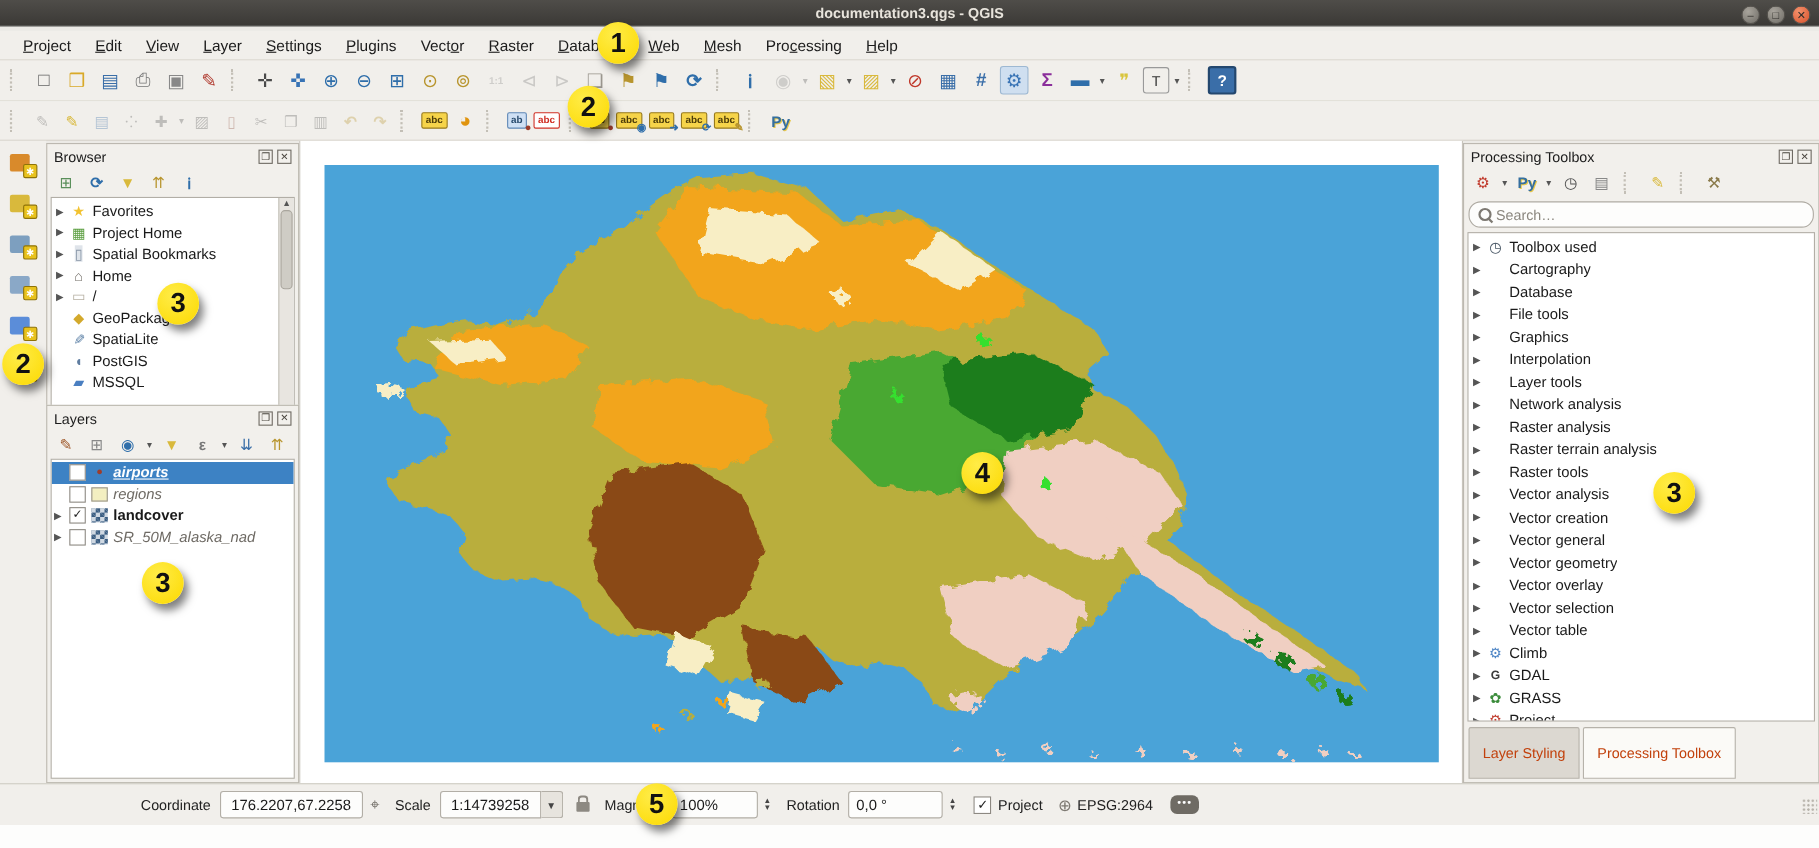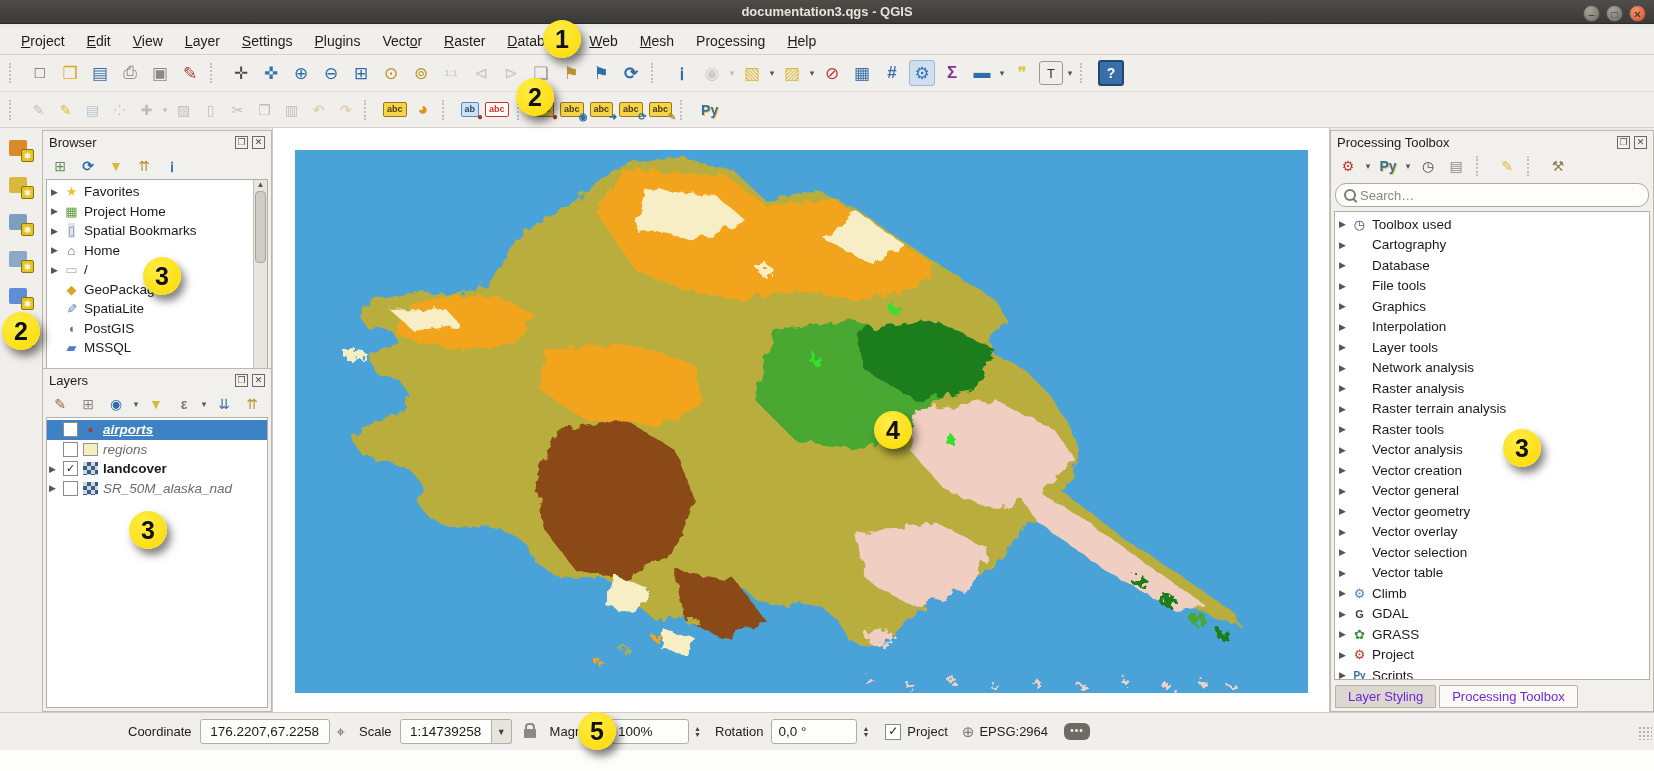--- a/index.html
+++ b/index.html
@@ -87,21 +87,21 @@
   .lname.u{text-decoration:underline;}
   .lname.gray{color:#6e6a64;}
   .lrow.sel .lname{color:#fff;}
 
   
   .searchbox{margin:4px 4px 4px 4px;height:22px;border:1px solid #aeaaa2;border-radius:11px;background:#fdfdfc;display:flex;align-items:center;padding:0 8px;flex:none;}
   .searchbox .ph{color:#8b877f;font-size:13px;margin-left:4px;}
   .mag{width:8px;height:8px;border:2px solid #7d7972;border-radius:50%;position:relative;flex:none;}
   .mag::after{content:"";position:absolute;width:2px;height:5px;background:#7d7972;left:8px;top:7px;transform:rotate(-45deg);}
   .tabs{display:flex;gap:3px;padding:2px 4px 3px 4px;flex:none;}
-  .tab{font-size:13px;padding:3px 12px;border:1px solid #b6b2aa;background:#dcd8d1;color:#6d28d9;border-radius:2px 2px 0 0;}
+  .tab{font-size:13px;padding:15px 12px;border:1px solid #b6b2aa;background:#dcd8d1;color:#c2410c;border-radius:2px 2px 0 0;}
   .tab.active{background:#fbfaf7;}
 
   
   .leftbar{position:absolute;left:0;top:128px;width:42px;height:584px;background:#f1efeb;display:flex;flex-direction:column;align-items:center;padding-top:8px;box-sizing:border-box;gap:11px;}
   .lt{width:26px;height:26px;position:relative;flex:none;}
   .lt .b1{position:absolute;left:1px;top:4px;width:18px;height:16px;border-radius:2px;}
   .lt .b2{position:absolute;right:0;bottom:0;width:13px;height:13px;background:#e8c21e;border:1px solid #8f7308;font-size:9px;line-height:12px;text-align:center;color:#fff;border-radius:2px;box-sizing:border-box;}
 
   
   .mapdock{position:absolute;left:272px;top:128px;width:1058px;height:584px;background:#ffffff;border-left:1px solid #c9c5bd;border-right:1px solid #c9c5bd;box-sizing:border-box;}

